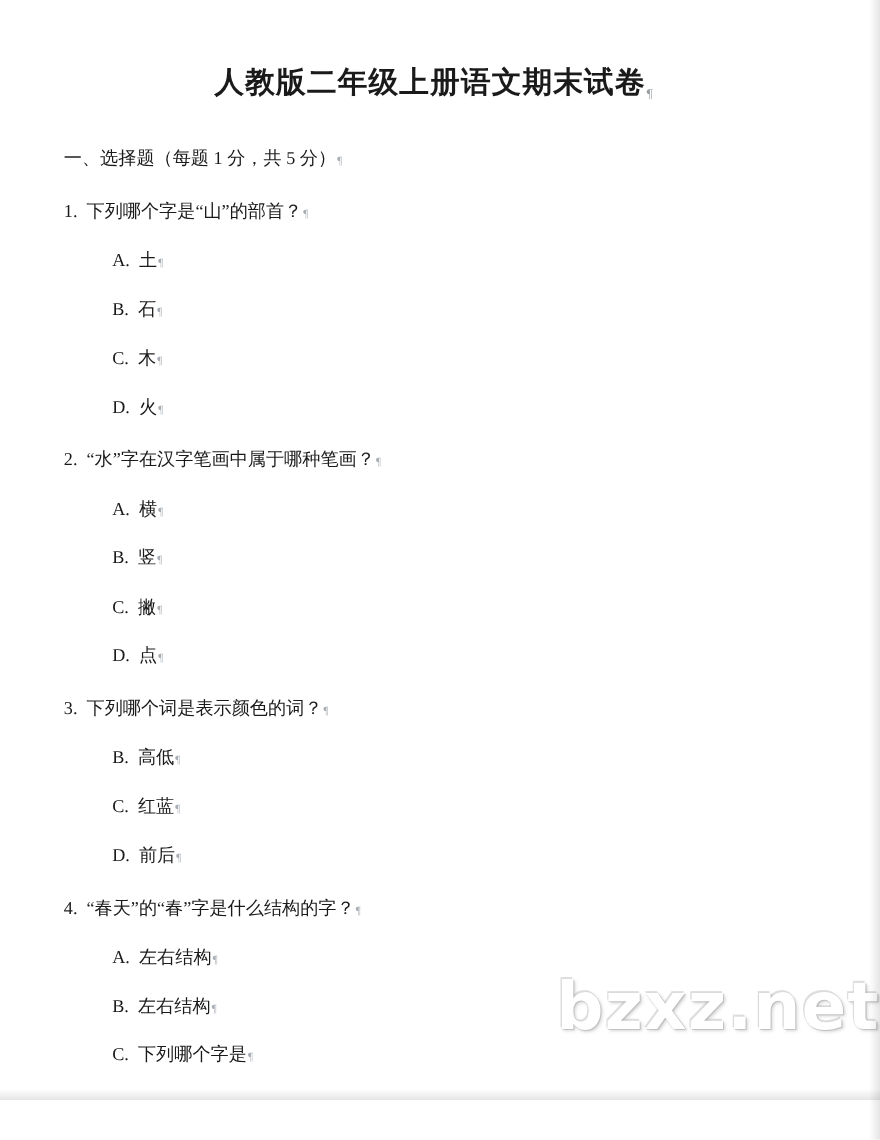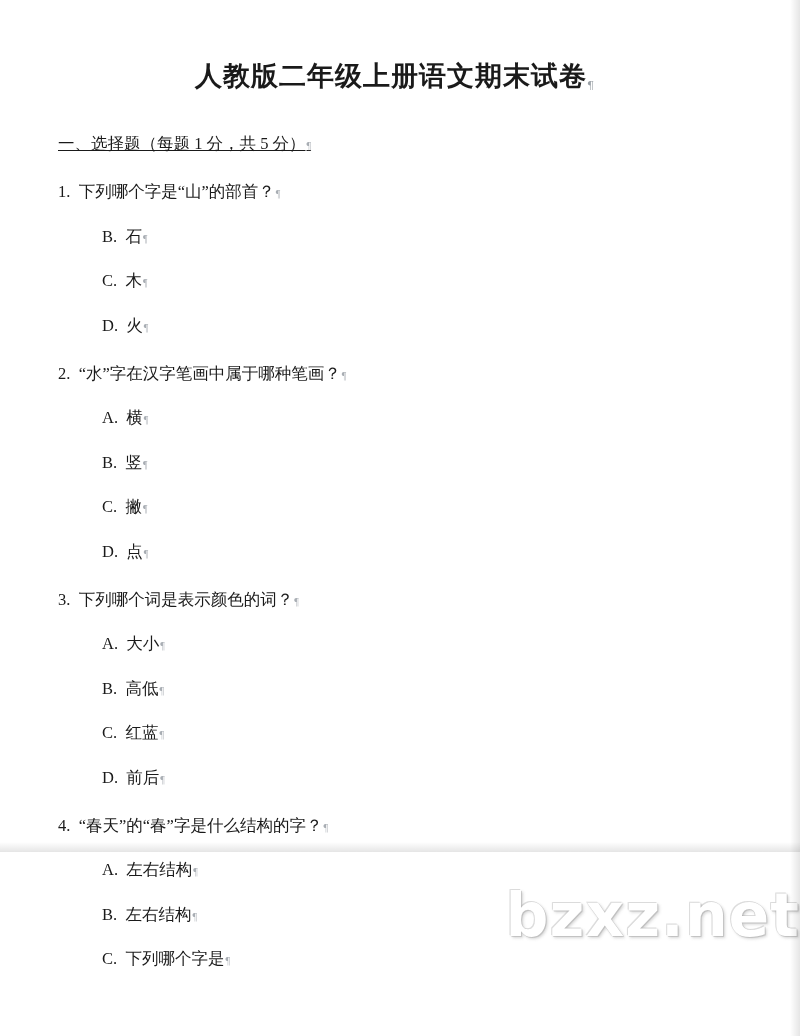--- a/index.html
+++ b/index.html
@@ -13,21 +13,21 @@
     position: relative;
     font-family: "Liberation Serif", "DejaVu Serif", serif;
     color: #1a1a1a;
     overflow: hidden;
   }
   .page {
     position: absolute;
     top: 0;
     left: 0;
     width: 800px;
-    height: 852px;
+    height: 1000px;
     background: #ffffff;
     box-sizing: border-box;
     border-radius: 16px;
   }
   
   .page-shadow-right {
     position: absolute;
     top: 0;
     right: 0;
     width: 10px;
@@ -65,21 +65,20 @@
     font-size: 11px;
     color: #9aa0a6;
     vertical-align: bottom;
     font-weight: 400;
   }
 
   .section-heading {
     font-size: 16.5px;
     margin: 38px 0 0 18px;
     line-height: 1.6;
-    text-decoration: underline;
   }
 
   .question {
     font-size: 16.5px;
     margin: 22px 0 0 18px;
     line-height: 1.6;
     white-space: pre;
     font-family: Liberation Serif, serif;
   }
 
@@ -123,32 +122,32 @@
 
 <div class="page">
 
   <div class="content">
 
     <h1 class="doc-title"><span>人教版二年级上册语文期末试卷</span><span class="title-mark">¶</span></h1>
 
     <div class="section-heading"><span>一、选择题（每题 1 分，共 5 分）</span><span class="pilcrow">¶</span></div>
 
     <div class="question"><span>1.</span>  <span>下列哪个字是“山”的部首？</span><span class="pilcrow">¶</span></div>
+    <div class="option"><span>A.</span>  <span>土</span><span class="pilcrow">¶</span></div>
     <div class="option"><span>B.</span>  <span>石</span><span class="pilcrow">¶</span></div>
     <div class="option"><span>C.</span>  <span>木</span><span class="pilcrow">¶</span></div>
     <div class="option"><span>D.</span>  <span>火</span><span class="pilcrow">¶</span></div>
 
     <div class="question"><span>2.</span>  <span>“水”字在汉字笔画中属于哪种笔画？</span><span class="pilcrow">¶</span></div>
     <div class="option"><span>A.</span>  <span>横</span><span class="pilcrow">¶</span></div>
     <div class="option"><span>B.</span>  <span>竖</span><span class="pilcrow">¶</span></div>
     <div class="option"><span>C.</span>  <span>撇</span><span class="pilcrow">¶</span></div>
     <div class="option"><span>D.</span>  <span>点</span><span class="pilcrow">¶</span></div>
 
     <div class="question"><span>3.</span>  <span>下列哪个词是表示颜色的词？</span><span class="pilcrow">¶</span></div>
-    <div class="option"><span>A.</span>  <span>大小</span><span class="pilcrow">¶</span></div>
     <div class="option"><span>B.</span>  <span>高低</span><span class="pilcrow">¶</span></div>
     <div class="option"><span>C.</span>  <span>红蓝</span><span class="pilcrow">¶</span></div>
     <div class="option"><span>D.</span>  <span>前后</span><span class="pilcrow">¶</span></div>
 
     <div class="question"><span>4.</span>  <span>“春天”的“春”字是什么结构的字？</span><span class="pilcrow">¶</span></div>
     <div class="option"><span>A.</span>  <span>左右结构</span><span class="pilcrow">¶</span></div>
     <div class="option"><span>B.</span>  <span>左右结构</span><span class="pilcrow">¶</span></div>
     <div class="option"><span>C.</span>  <span>下列哪个字是</span><span class="pilcrow">¶</span></div>
     <div class="option">  </div>
 

